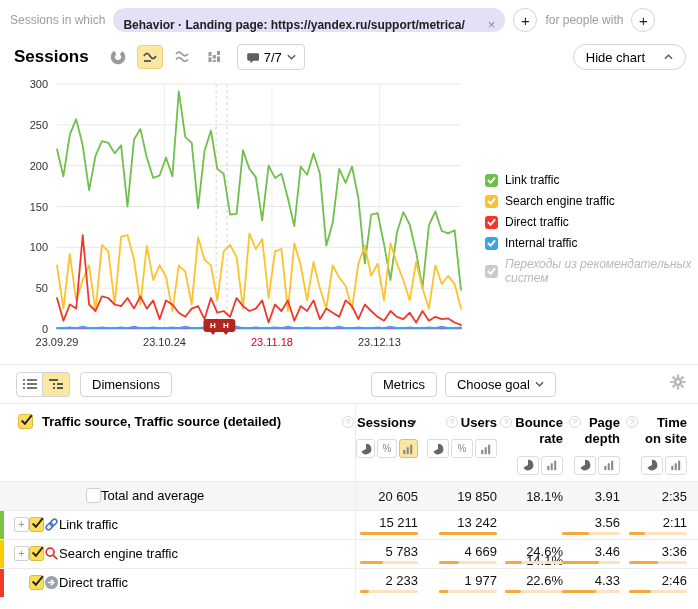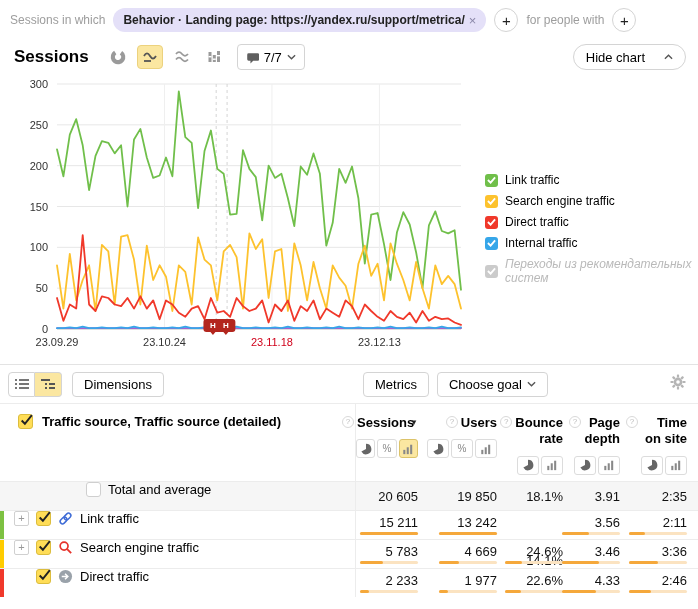--- a/index.html
+++ b/index.html
@@ -2,42 +2,42 @@
 <html><head>
 <meta charset="utf-8">
 <style>
   * { margin:0; padding:0; box-sizing:border-box; }
   html,body { width:698px; background:#fff; font-family:"Liberation Sans", sans-serif; color:#000; }
   .app { width:698px; height:609px; overflow:hidden; position:relative; background:#fff; }
 
   
   .filter-bar { display:flex; align-items:center; gap:8px; padding:8px 10px 4px 10px; height:36px; }
   .filter-label { font-size:12px; color:#9d9d9d; white-space:nowrap; }
-  .chip { display:flex; align-items:center; gap:4px; background:#e4e0f8; border-radius:13px; height:24px; padding:0 10px; font-size:12px; font-weight:bold; color:#222; white-space:nowrap; }
+  .chip { display:flex; align-items:flex-end; gap:23px; background:#e4e0f8; border-radius:13px; height:24px; padding:0 10px; font-size:12px; font-weight:bold; color:#222; white-space:nowrap; }
   .chip .x { color:#8a87a8; font-size:13px; font-weight:normal; cursor:pointer; }
   .plus-btn { width:24px; height:24px; border-radius:50%; border:1px solid #d4d4d4; background:#fff; font-size:15px; color:#222; display:flex; align-items:center; justify-content:center; cursor:pointer; line-height:1; }
 
   
   .section-header { display:flex; align-items:center; gap:6px; padding:8px 12px 6px 14px; height:40px; }
   .page-title { font-size:17px; font-weight:bold; margin-right:10px; }
   .ct-btn { width:26px; height:24px; border-radius:4px; display:flex; align-items:center; justify-content:center; cursor:pointer; border:1px solid transparent; }
   .ct-btn.active { background:#fbe7a1; border-color:#ecd27e; }
   .seg-dd { display:flex; align-items:center; gap:5px; border:1px solid #d4d4d4; border-radius:4px; height:26px; padding:0 8px; font-size:13px; cursor:pointer; margin-left:4px; }
   .spacer { flex:1; }
   .hide-chart { display:flex; align-items:center; gap:19px; border:1px solid #d4d4d4; border-radius:14px; height:26px; padding:0 12px; font-size:13px; background:#fff; cursor:pointer; }
 
   
   .chart-wrap { position:relative; height:285px; }
   .legend { position:absolute; left:485px; top:97px; display:flex; flex-direction:column; gap:7px; }
   .legend-item { display:flex; align-items:center; gap:7px; font-size:12px; cursor:pointer; }
   .legend-cb { width:13px; height:13px; border-radius:3px; display:flex; align-items:center; justify-content:center; flex:none; }
 
   
   .table-section { border-top:1px solid #e3e3e3; margin-top:3px; }
-  .table-toolbar { display:flex; align-items:center; padding:7px 12px 7px 8px; height:38px; }
+  .table-toolbar { display:flex; align-items:center; padding:7px 12px 7px 16px; height:38px; }
   .tool-btn { border:1px solid #d4d4d4; border-radius:4px; background:#fff; height:25px; font-size:13px; padding:0 11px; cursor:pointer; display:flex; align-items:center; gap:5px; }
   .view-toggle { display:flex; margin-right:10px; }
   .view-toggle .vt { width:27px; height:25px; border:1px solid #d4d4d4; display:flex; align-items:center; justify-content:center; cursor:pointer; background:#fff; }
   .view-toggle .vt:first-child { border-radius:4px 0 0 4px; }
   .view-toggle .vt:last-child { border-radius:0 4px 4px 0; border-left:none; }
   .view-toggle .vt.active { background:#fbe7a1; border-color:#d4d4d4; }
   .tb-left { width:355px; display:flex; align-items:center; }
   .gear { margin-left:auto; cursor:pointer; }
 
   .grid-head { display:flex; border-top:1px solid #ececec; }
@@ -48,21 +48,21 @@
   .m-head { display:flex; justify-content:flex-end; align-items:flex-start; gap:3px; font-size:13px; font-weight:bold; text-align:right; line-height:1.25; padding-top:5px; }
   .help { width:12px; height:12px; border:1px solid #d9d9d9; border-radius:50%; font-size:8px; color:#bbb; display:inline-flex; align-items:center; justify-content:center; flex:none; margin-top:1px; font-weight:normal; }
   .sort-arrow { font-size:8px; margin-top:3px; color:#222; }
   .m-toggles { display:flex; justify-content:flex-end; gap:2px; margin-top:8px; }
   .mini-btn { width:22px; height:19px; border:1px solid #dcdcdc; border-radius:3px; background:#fff; display:flex; align-items:center; justify-content:center; font-size:10px; color:#888; cursor:pointer; }
   .mini-btn.active { background:#fbe7a1; border-color:#dcc36a; color:#333; }
 
   .t-row { display:flex; height:29px; border-top:1px solid #ececec; position:relative; font-size:13px; }
   .t-row.total { background:#f6f6f6; }
   .stripe { position:absolute; left:0; top:0; bottom:0; width:4px; }
-  .row-left { width:355px; flex:none; display:flex; align-items:flex-start; padding-left:14px; gap:7px; }
+  .row-left { width:355px; flex:none; display:flex; align-items:center; padding-left:14px; gap:0; }
   .row-left.total-ind { padding-left:86px; }
   .expand { width:15px; height:15px; border:1px solid #d0d0d0; border-radius:2px; background:#fff; color:#999; font-size:11px; line-height:12px; text-align:center; cursor:pointer; flex:none; }
   .exp-sp { width:15px; flex:none; }
   .cbx { width:15px; height:15px; border-radius:3px; flex:none; position:relative; cursor:pointer; }
   .cbx.checked { background:#ffdd57; border:1px solid #dcbd3e; }
   .cbx.unchecked { background:#fff; border:1px solid #cfcfcf; }
   .row-metrics { border-left:1px solid #ececec; display:flex; }
   .m-cell { flex:none; display:flex; flex-direction:column; align-items:flex-end; justify-content:center; padding:3px 6px 2px 0; }
   .m-val { font-size:13px; color:#111; }
   .m-bar { width:58px; height:3px; border-radius:2px; background:#fbe3c1; margin-top:2px; position:relative; }

